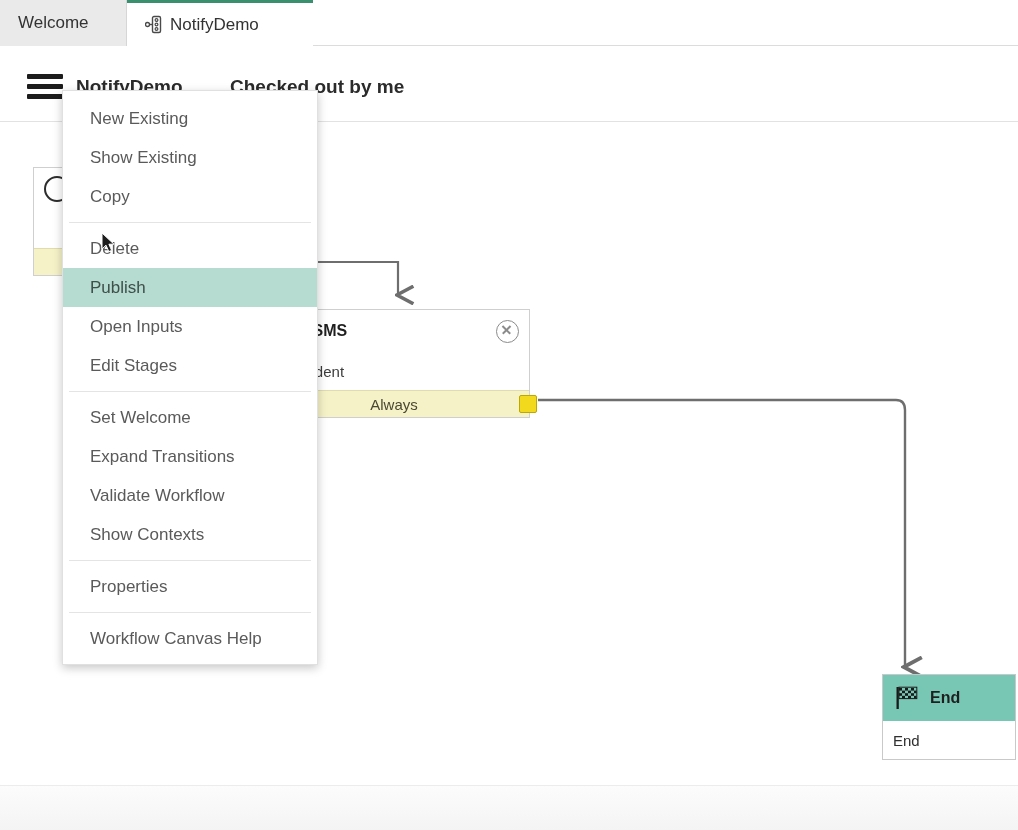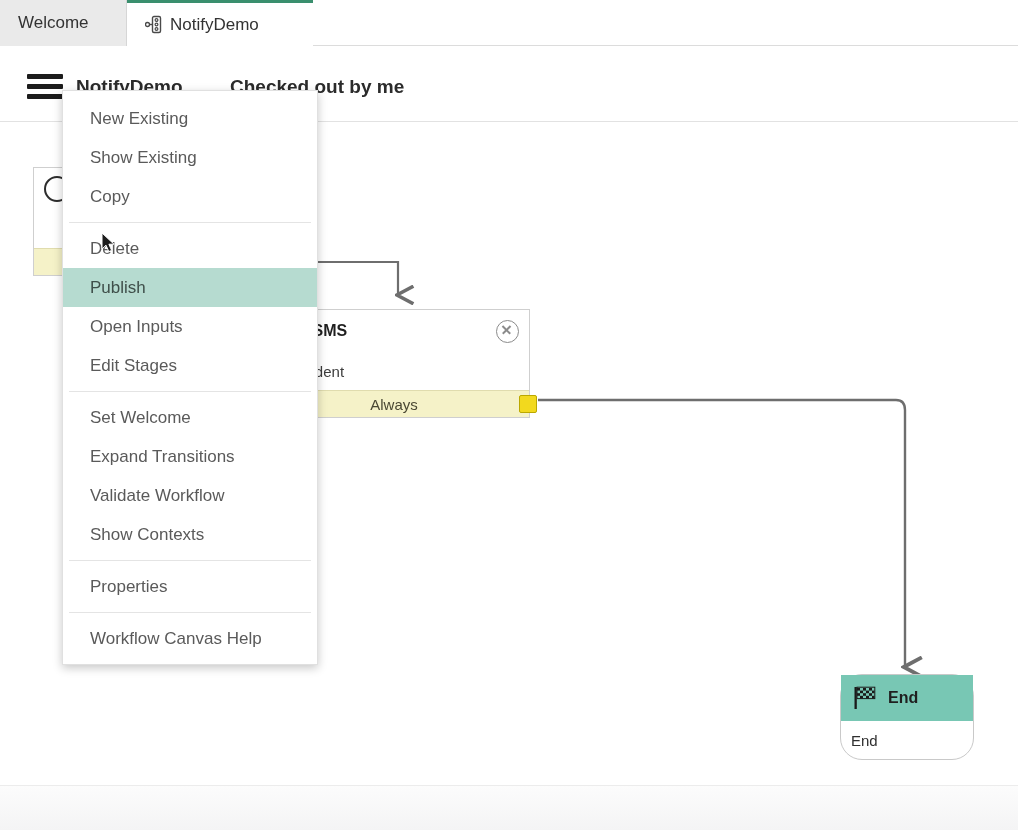--- a/index.html
+++ b/index.html
@@ -199,24 +199,23 @@
     position: absolute;
     left: 3.5px; top: 8.5px;
     width: 11px; height: 1.6px;
     background: #8b8b8b;
   }
   #close-sms-button:before { transform: rotate(45deg); }
   #close-sms-button:after  { transform: rotate(-45deg); }
 
   
   #node-end {
-    left: 840px; top: 552px;
+    left: 882px; top: 552px;
     width: 134px;
     border-color: #c9c9c9;
-    border-radius: 22px;
   }
   #node-end .node-head {
     background: #78c7b4;
     height: 46px;
     justify-content: flex-start;
     gap: 12px;
     padding-left: 13px;
   }
   #node-end .node-body { height: 38px; font-size: 15px; color: #2f2f2f; }
   .flag-icon { width: 22px; height: 24px; flex: 0 0 auto; }

